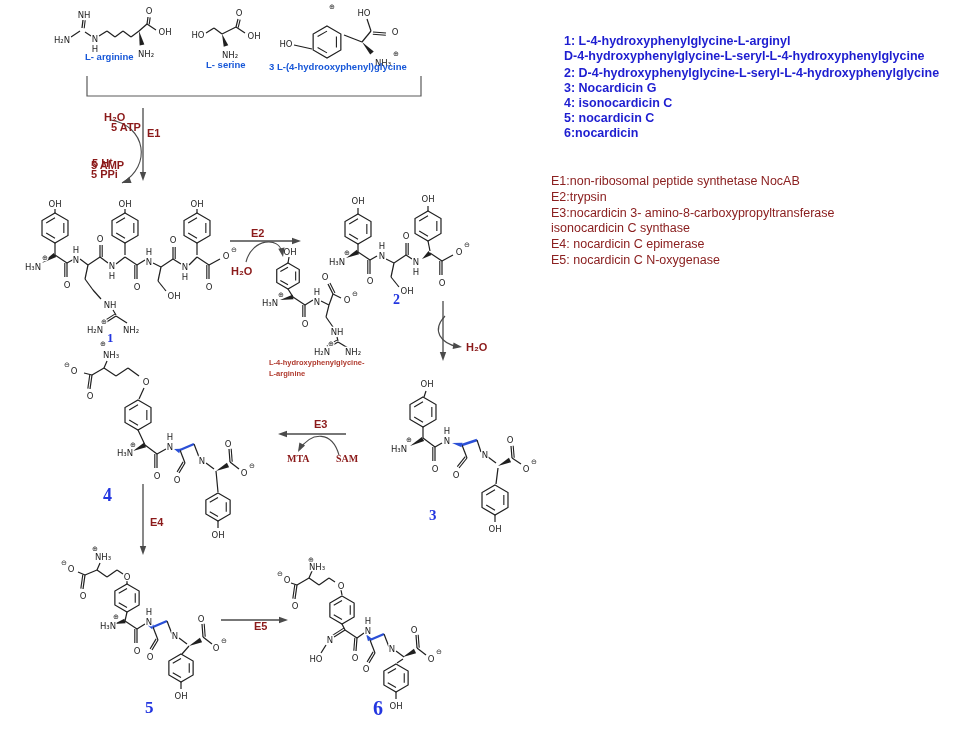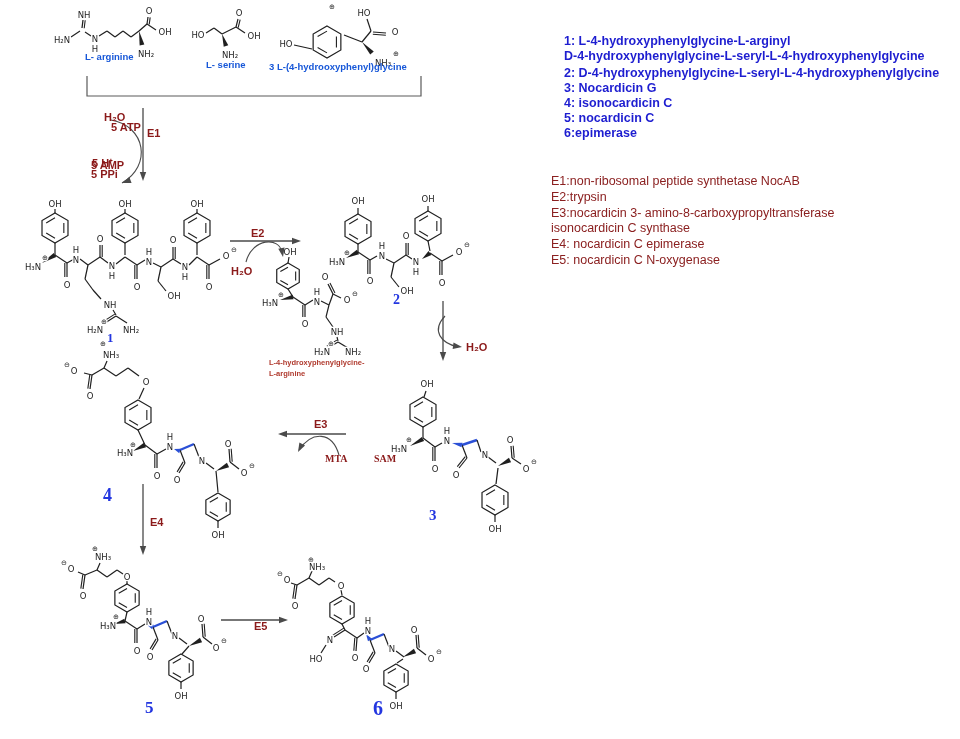--- a/index.html
+++ b/index.html
@@ -2,21 +2,21 @@
 <html><head>
 <meta charset="utf-8">
 <style>
   html,body{margin:0;padding:0;background:#fff;}
   #canvas{position:relative;width:960px;height:739px;background:#ffffff;overflow:hidden;
           font-family:"Liberation Sans",sans-serif;}
   #chem{position:absolute;left:0;top:0;}
   #chem text{font-family:"DejaVu Sans",sans-serif;paint-order:stroke;stroke:#ffffff;stroke-width:2.5px;}
   .lab{position:absolute;white-space:nowrap;line-height:1.05;}
   .maroon{color:#8b1a1a;font-weight:bold;font-size:11px;}
-  .cofactor{color:#8b1a1a;font-weight:bold;font-size:10px;font-family:"Liberation Serif",serif;margin-left:38px;}
+  .cofactor{color:#8b1a1a;font-weight:bold;font-size:10px;font-family:"Liberation Serif",serif;}
   .blue-sm{color:#1757d8;font-weight:bold;font-size:9.5px;}
   .num{color:#2336e0;font-family:"Liberation Serif",serif;font-weight:bold;}
   .legend-blue{color:#1d1dd0;font-weight:bold;font-size:12.5px;margin-left:13px;}
   .legend-red{color:#8b2020;font-size:12.5px;margin-top:19px;}
   .byp{color:#b03a2e;font-weight:bold;font-size:7.5px;line-height:1.4;}
 </style>
 </head>
 <body>
 
 <div id="canvas">
@@ -526,21 +526,21 @@
   <div class="lab num" style="left:145px;top:699px;font-size:17px">5</div>
   <div class="lab num" style="left:373px;top:698px;font-size:20px">6</div>
 
   <div>
     <div class="lab legend-blue" style="left:551px;top:35px">1: L-4-hydroxyphenylglycine-L-arginyl</div>
     <div class="lab legend-blue" style="left:551px;top:50px">D-4-hydroxyphenylglycine-L-seryl-L-4-hydroxyphenylglycine</div>
     <div class="lab legend-blue" style="left:551px;top:67px">2: D-4-hydroxyphenylglycine-L-seryl-L-4-hydroxyphenylglycine</div>
     <div class="lab legend-blue" style="left:551px;top:82px">3: Nocardicin G</div>
     <div class="lab legend-blue" style="left:551px;top:97px">4: isonocardicin C</div>
     <div class="lab legend-blue" style="left:551px;top:112px">5: nocardicin C</div>
-    <div class="lab legend-blue" style="left:551px;top:127px">6:epimerase</div>
+    <div class="lab legend-blue" style="left:551px;top:127px">6:nocardicin</div>
   </div>
   <div>
     <div class="lab legend-red" style="left:551px;top:156px">E1:non-ribosomal peptide synthetase NocAB</div>
     <div class="lab legend-red" style="left:551px;top:172px">E2:trypsin</div>
     <div class="lab legend-red" style="left:551px;top:188px">E3:nocardicin 3- amino-8-carboxypropyltransferase</div>
     <div class="lab legend-red" style="left:551px;top:203px">isonocardicin C synthase</div>
     <div class="lab legend-red" style="left:551px;top:219px">E4: nocardicin C epimerase</div>
     <div class="lab legend-red" style="left:551px;top:235px">E5: nocardicin C N-oxygenase</div>
   </div>
 </div>

